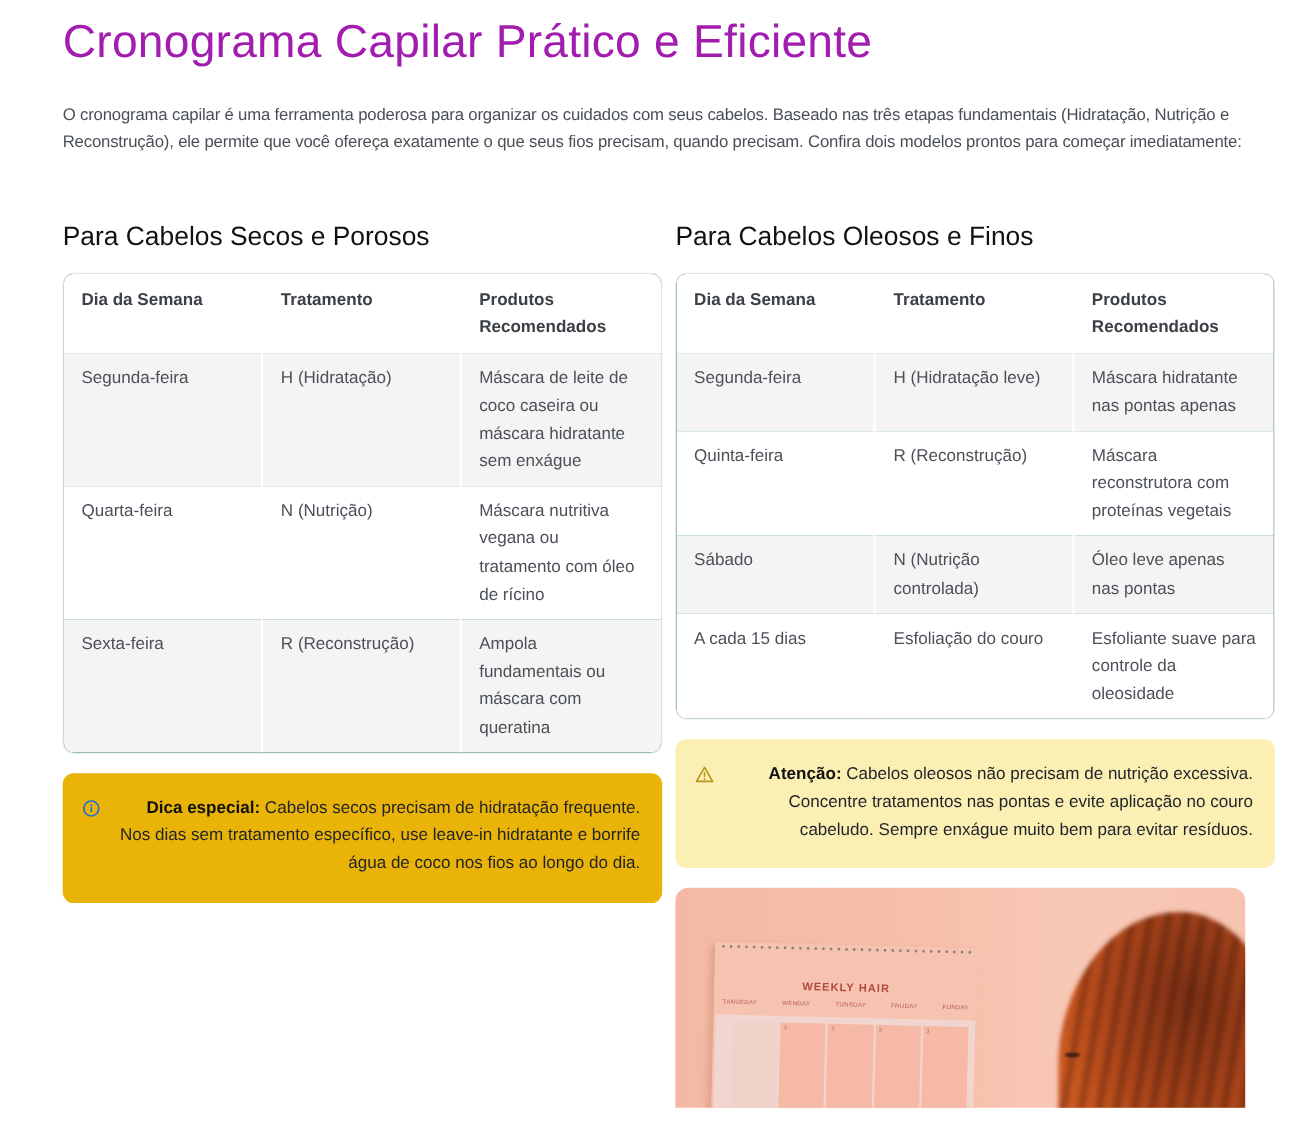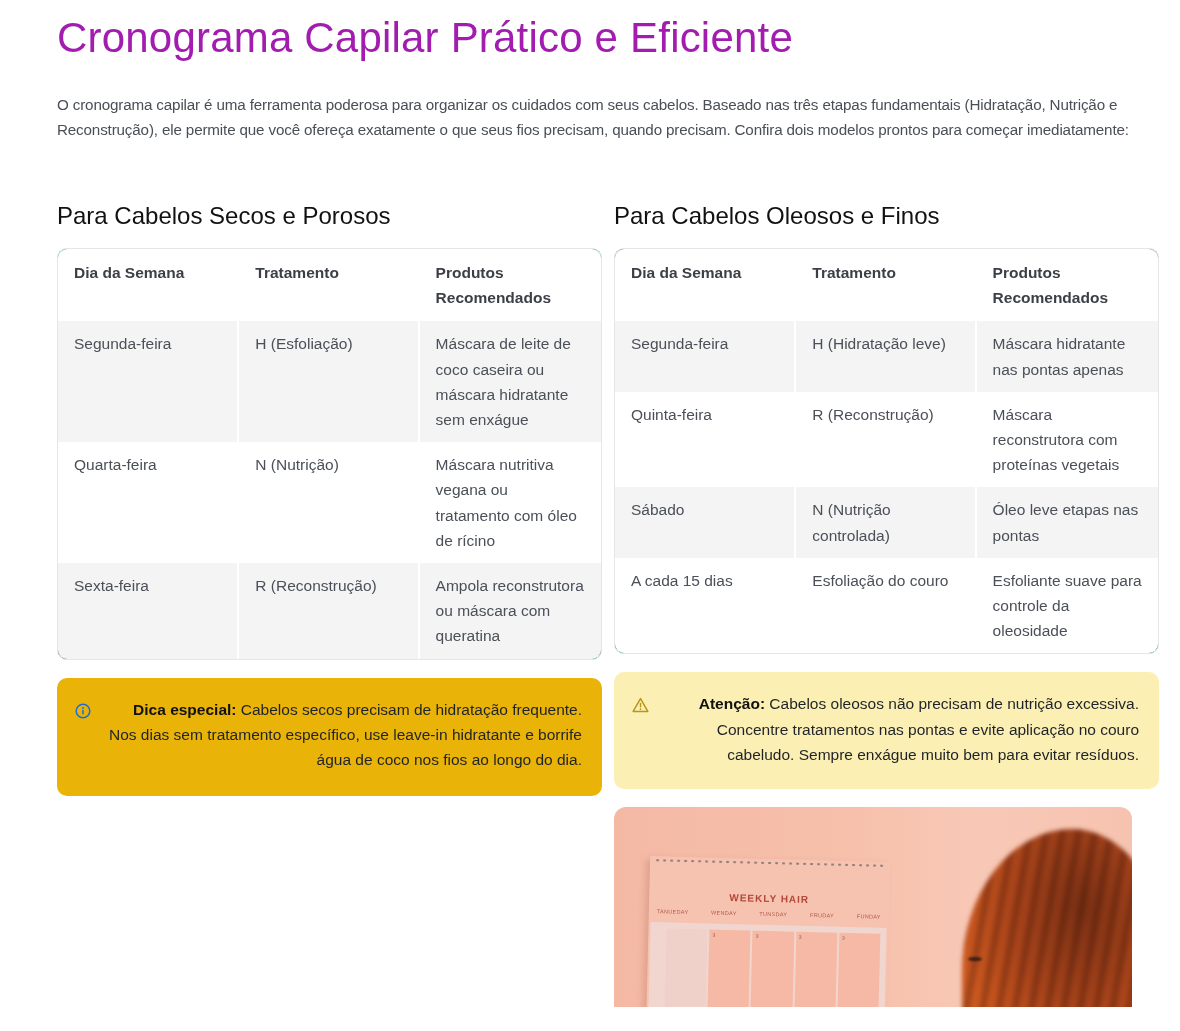--- a/index.html
+++ b/index.html
@@ -157,32 +157,32 @@
       <thead>
         <tr>
           <th>Dia da Semana</th>
           <th>Tratamento</th>
           <th>Produtos Recomendados</th>
         </tr>
       </thead>
       <tbody>
         <tr>
           <td>Segunda-feira</td>
-          <td>H (Esfoliação)</td>
+          <td>H (Hidratação)</td>
           <td>Máscara de leite de coco caseira ou máscara hidratante sem enxágue</td>
         </tr>
         <tr>
           <td>Quarta-feira</td>
           <td>N (Nutrição)</td>
           <td>Máscara nutritiva vegana ou tratamento com óleo de rícino</td>
         </tr>
         <tr>
           <td>Sexta-feira</td>
           <td>R (Reconstrução)</td>
-          <td>Ampola reconstrutora ou máscara com queratina</td>
+          <td>Ampola fundamentais ou máscara com queratina</td>
         </tr>
       </tbody>
     </table>
   </div>
 
   <div class="callout callout-info">
     <span class="callout-icon">
       <svg width="16" height="16" viewBox="0 0 16 16">
         <circle cx="8" cy="8" r="6.8" fill="none" stroke="#1a6fd6" stroke-width="1.5"></circle>
         <circle cx="8" cy="5" r="0.95" fill="#1a6fd6"></circle>
@@ -216,21 +216,21 @@
           <td>Máscara hidratante nas pontas apenas</td>
         </tr>
         <tr>
           <td>Quinta-feira</td>
           <td>R (Reconstrução)</td>
           <td>Máscara reconstrutora com proteínas vegetais</td>
         </tr>
         <tr>
           <td>Sábado</td>
           <td>N (Nutrição controlada)</td>
-          <td>Óleo leve etapas nas pontas</td>
+          <td>Óleo leve apenas nas pontas</td>
         </tr>
         <tr>
           <td>A cada 15 dias</td>
           <td>Esfoliação do couro</td>
           <td>Esfoliante suave para controle da oleosidade</td>
         </tr>
       </tbody>
     </table>
   </div>
 

